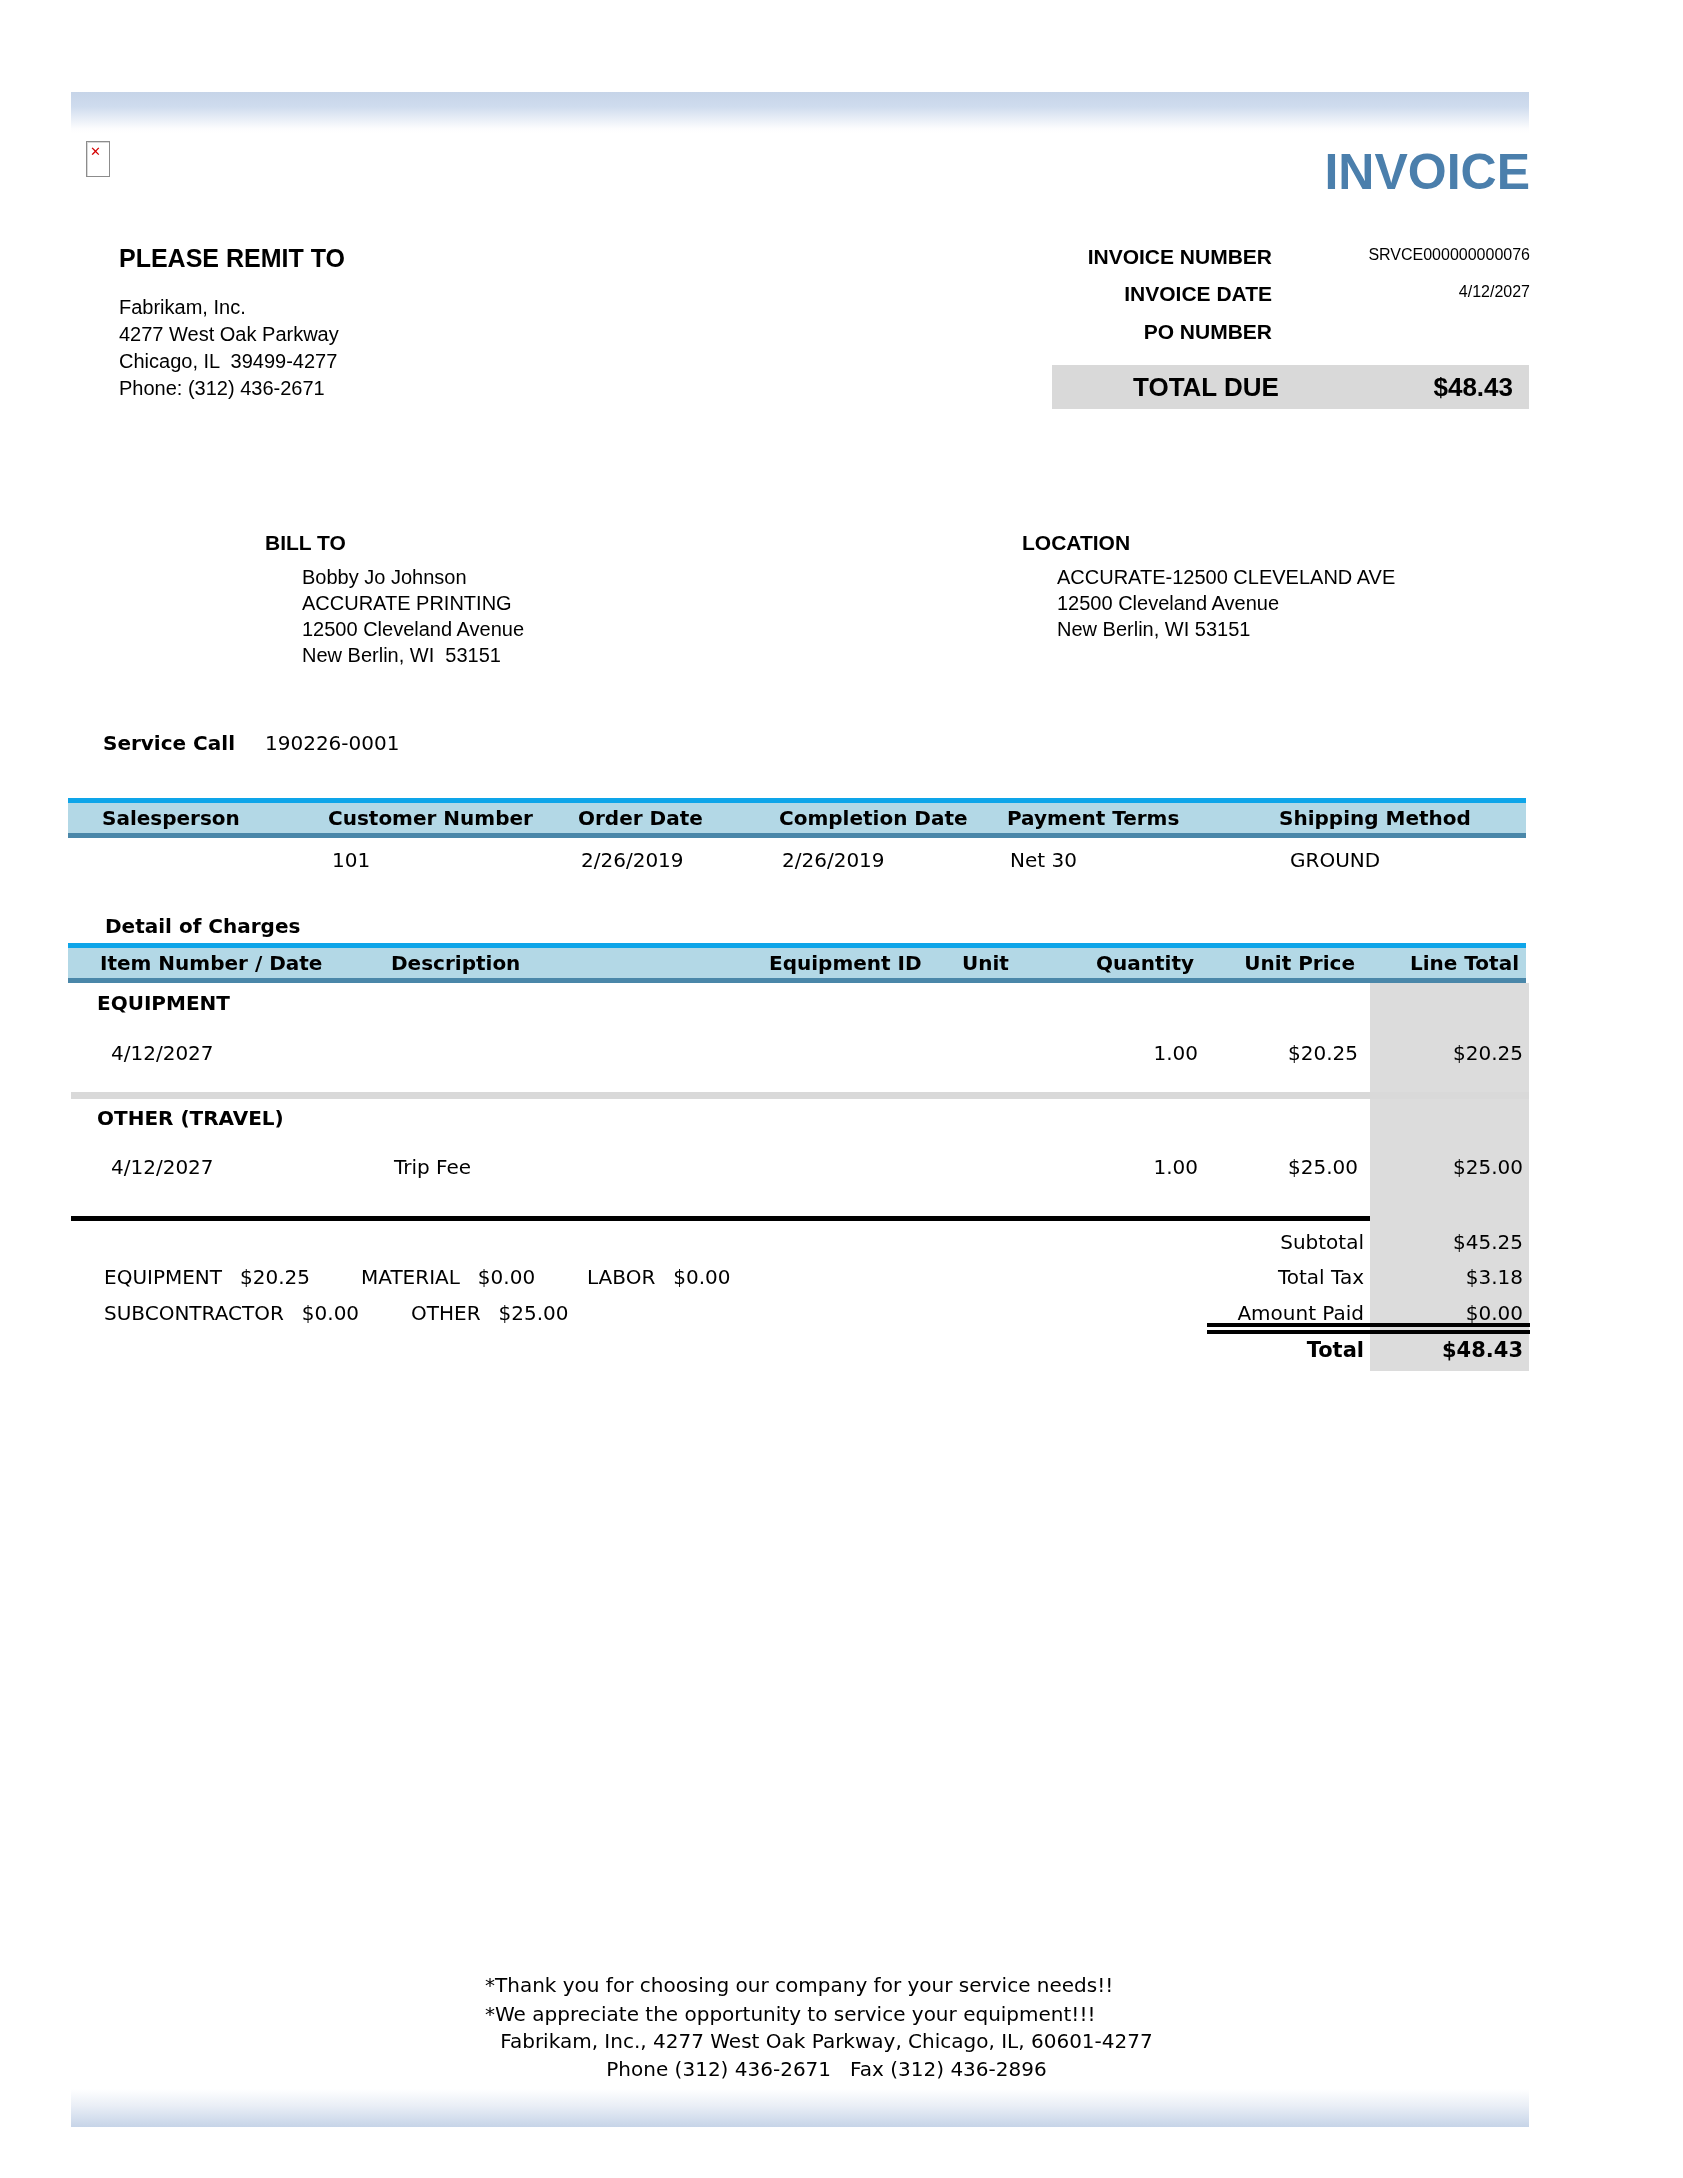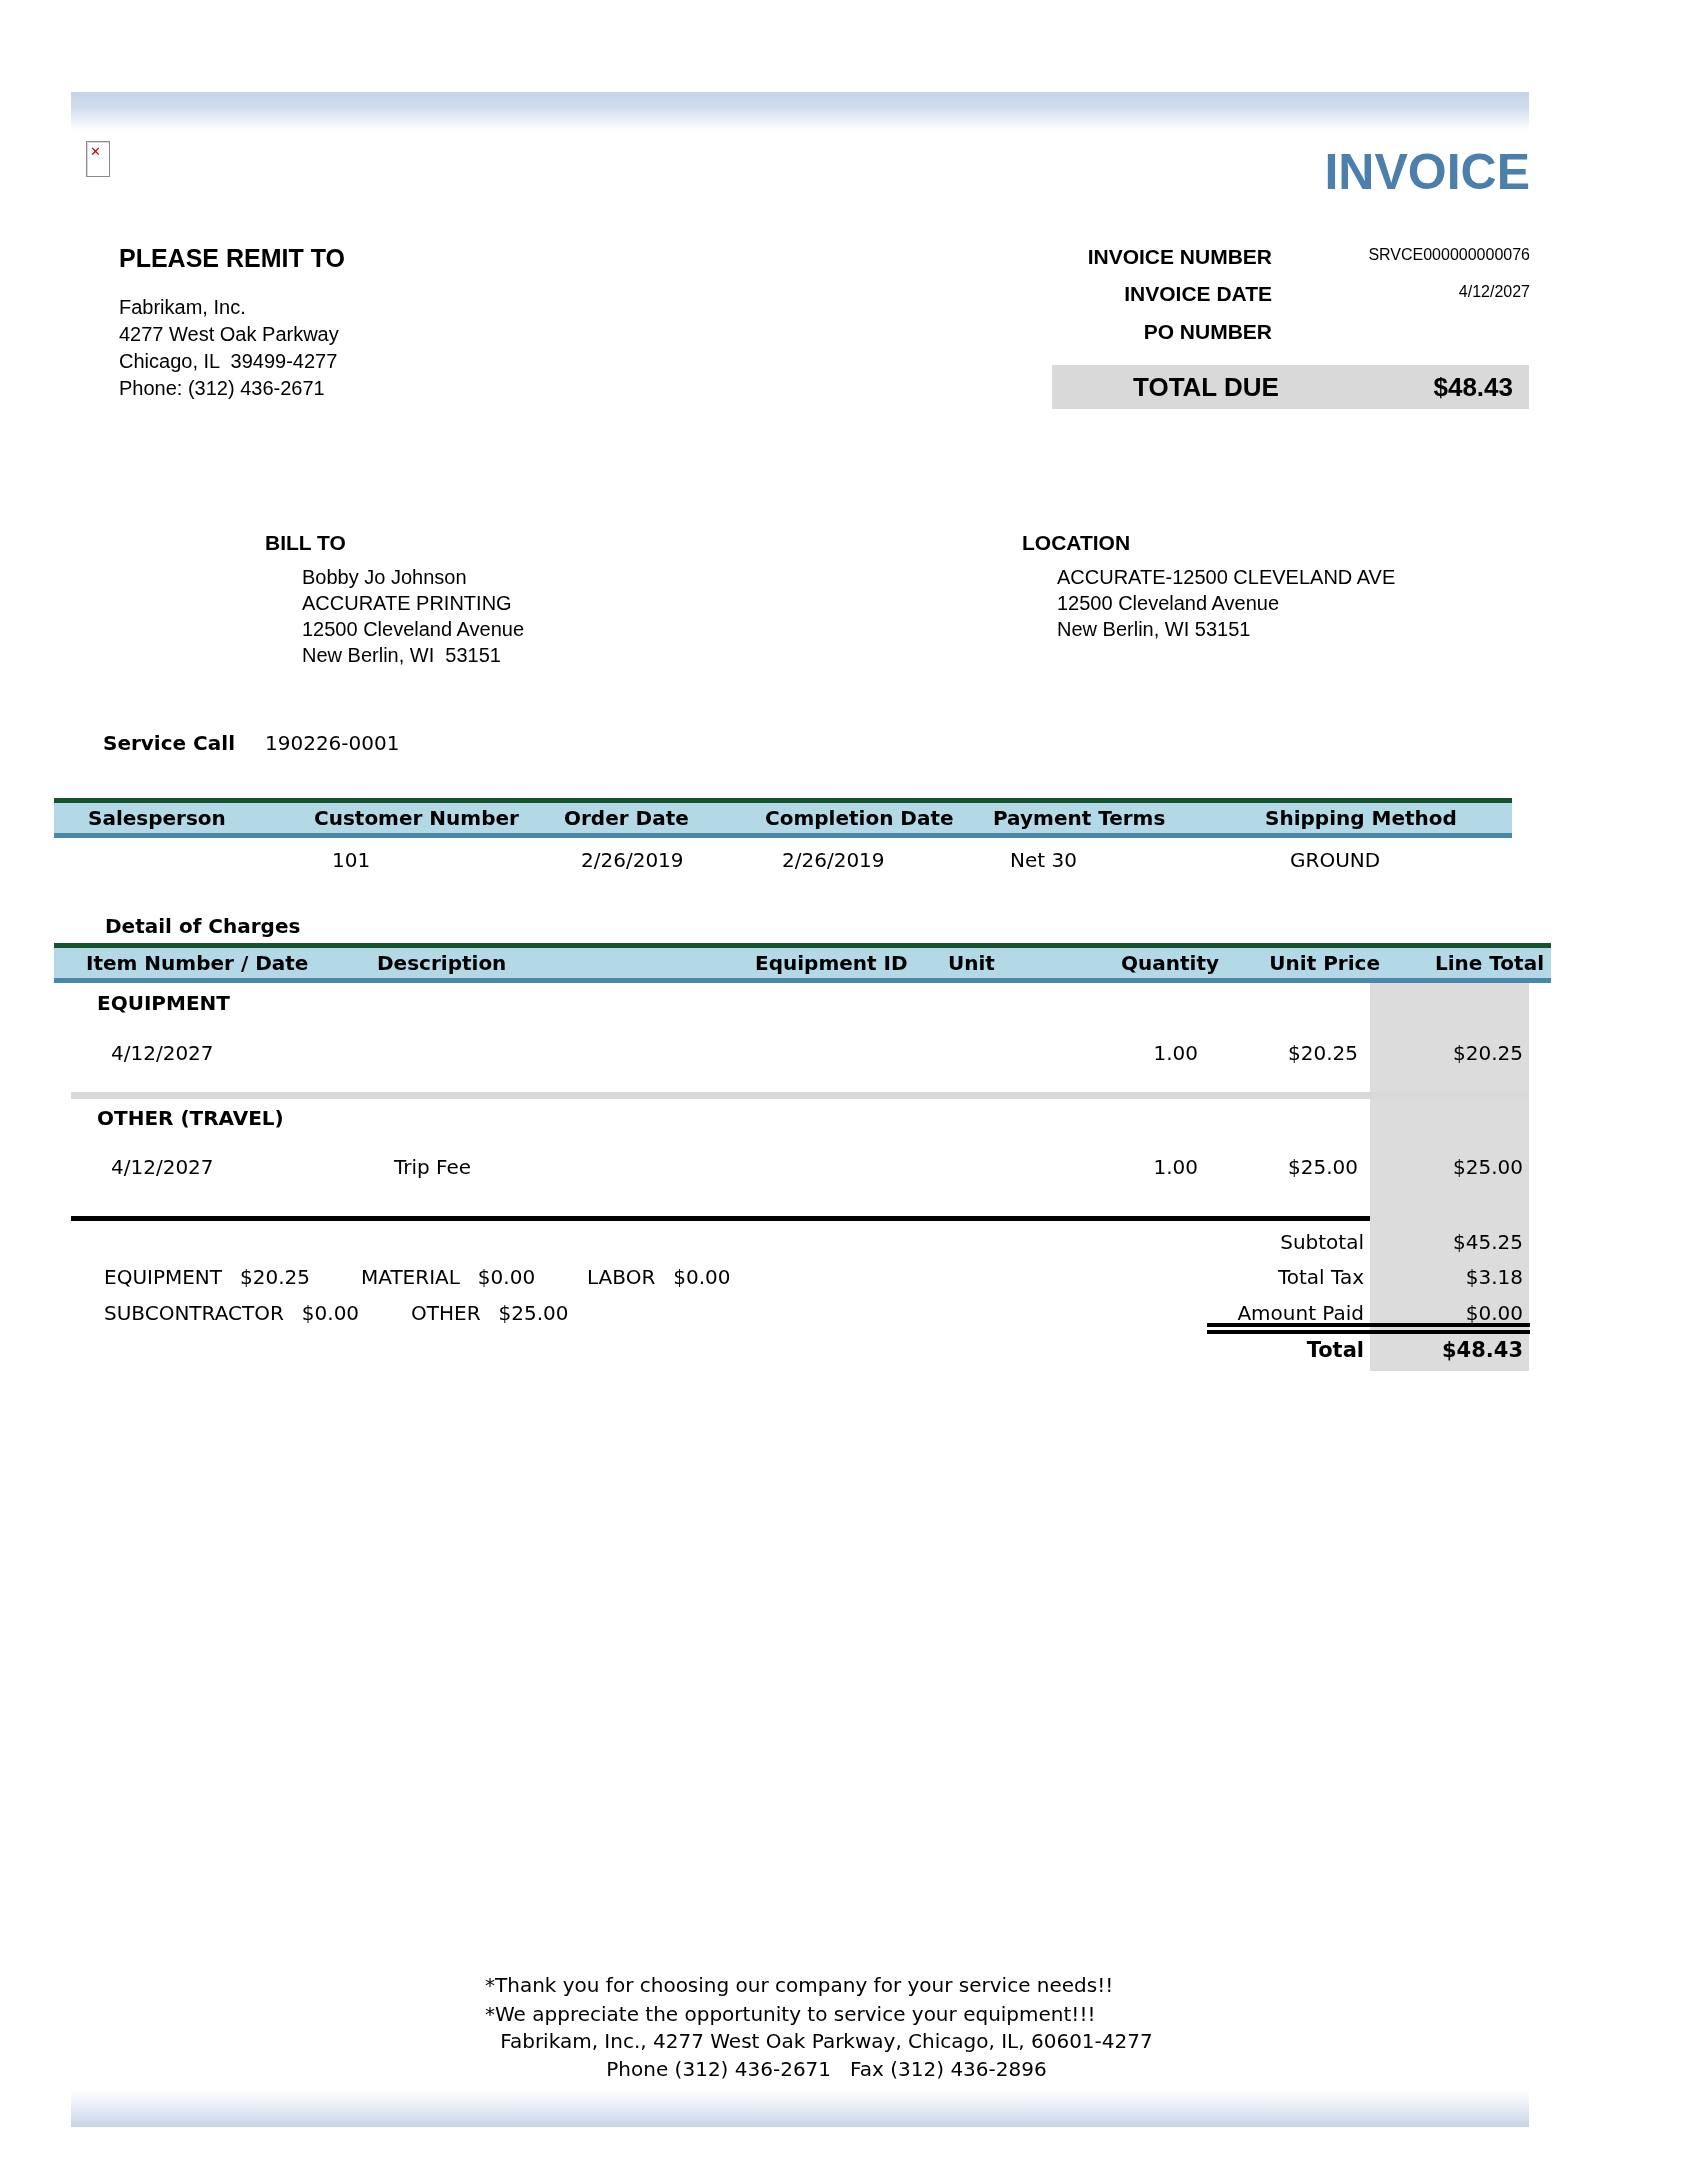--- a/index.html
+++ b/index.html
@@ -34,22 +34,22 @@
   .total-due-bar{left:1052px;top:365px;width:477px;height:44px;background:#d9d9d9;}
   .total-due-bar .lbl{position:absolute;left:81px;top:0;line-height:44px;font-size:26px;font-weight:bold;}
   .total-due-bar .val{position:absolute;right:16px;top:0;line-height:44px;font-size:26px;font-weight:bold;}
 
   .party-head{font-size:21px;top:531px;}
   .party-lines{top:564px;font-size:20px;line-height:26px;}
 
   .svc{font-size:20px;top:731px;}
 
   
-  .hdr-bar{position:absolute;left:54px;width:1458px;height:30px;background:#b3d8e6;
-           border-top:5px solid #14532d;border-bottom:5px solid #4a87a9;}
+  .hdr-bar{position:absolute;left:68px;width:1458px;height:30px;background:#b3d8e6;
+           border-top:5px solid #0ea5e9;border-bottom:5px solid #4a87a9;}
   .hdr-cell{position:absolute;top:0;line-height:30px;font-size:20px;font-weight:bold;
             font-family:"DejaVu Sans",sans-serif;white-space:nowrap;}
 
   .cell{font-size:20px;line-height:26px;white-space:nowrap;text-align:right;}
   .r{text-align:center;}
 
   .gray-col{left:1370px;top:983px;width:159px;height:388px;background:#dcdcdc;}
   .gray-sep{left:71px;top:1092px;width:1458px;height:7px;background:#d9d9d9;}
   .thick-line{left:71px;top:1216px;width:1299px;height:5px;background:#000;}
   .dbl-line{left:1207px;top:1323px;width:323px;height:11px;box-sizing:border-box;
@@ -121,21 +121,21 @@
   </div>
 
   <div class="abs cell tre" style="left:332px;top:847px;">101</div>
   <div class="abs cell tre" style="left:581px;top:847px;">2/26/2019</div>
   <div class="abs cell tre" style="left:782px;top:847px;">2/26/2019</div>
   <div class="abs cell tre" style="left:1010px;top:847px;">Net 30</div>
   <div class="abs cell tre" style="left:1282px;top:847px;margin-left:8px;">GROUND</div>
 
   <div class="abs cell tre b" style="left:105px;top:913px;">Detail of Charges</div>
 
-  <div class="hdr-bar" style="top:943px;padding-left:39px;">
+  <div class="hdr-bar" style="top:943px;">
     <span class="hdr-cell" style="left:32px;">Item Number / Date</span>
     <span class="hdr-cell" style="left:323px;">Description</span>
     <span class="hdr-cell" style="left:701px;">Equipment ID</span>
     <span class="hdr-cell" style="left:894px;">Unit</span>
     <span class="hdr-cell" style="right:332px;">Quantity</span>
     <span class="hdr-cell" style="right:171px;">Unit Price</span>
     <span class="hdr-cell" style="right:7px;">Line Total</span>
   </div>
 
   <div class="abs gray-col"></div>

